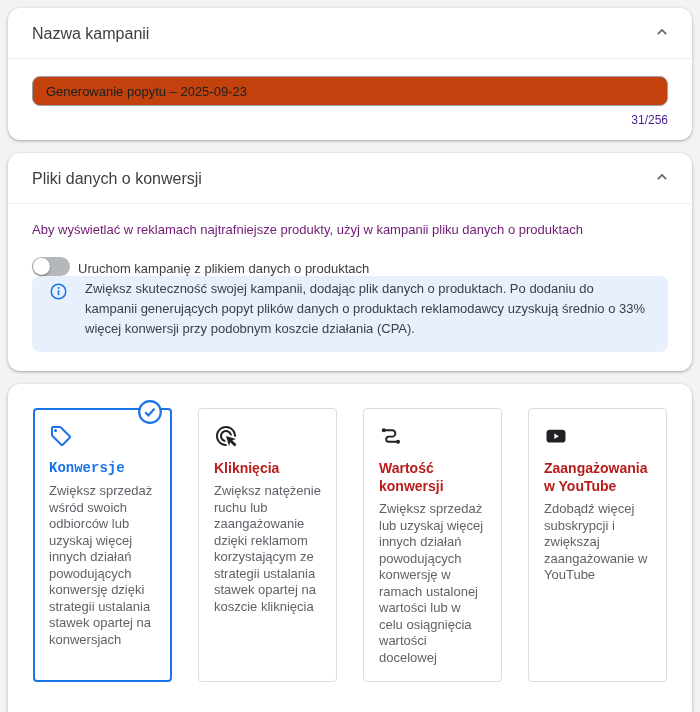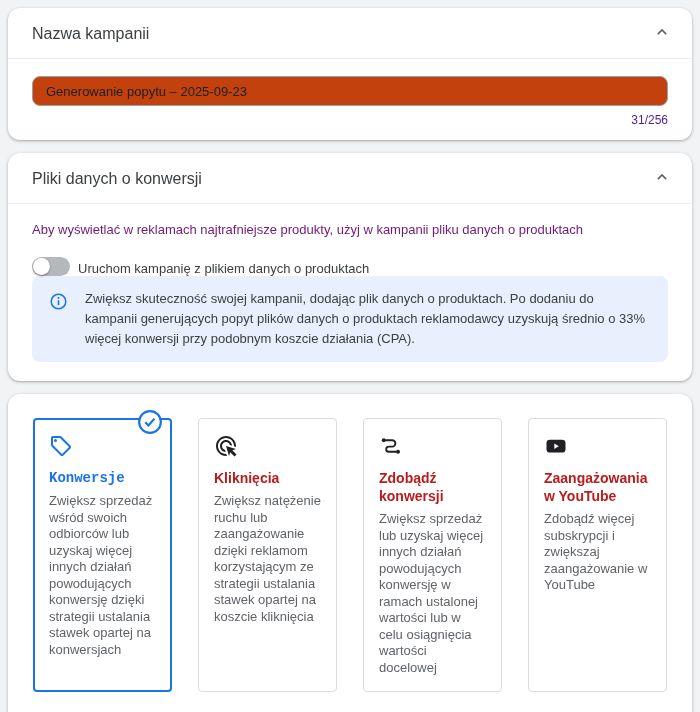--- a/index.html
+++ b/index.html
@@ -48,21 +48,21 @@
   }
   .switch .thumb {
     position: absolute; left: 1px; top: 1px; width: 17px; height: 17px;
     border-radius: 50%; background: #fff;
     box-shadow: 0 1px 2px rgba(0,0,0,.4);
   }
   .toggle-label { font-size: 13px; color: #3c4043; }
   .info-box {
     display: flex; gap: 17px; align-items: flex-start;
     background: #e8f0fe; border-radius: 8px;
-    padding: 13px 22px 13px 17px;
+    padding: 3px 22px 13px 17px;
   }
   .info-icon { flex: 0 0 auto; margin-top: 3px; }
   .info-text { font-size: 13px; line-height: 20px; color: #3c4043; max-width: 565px; }
 
   
   .goals-section { margin-bottom: 0; }
   .goals-body {
     padding: 24px 25px 40px 25px;
     display: grid; grid-template-columns: repeat(4, 1fr); gap: 26px;
     align-items: stretch;
@@ -165,21 +165,21 @@
     </div>
 
     <div class="goal-card">
       <span class="goal-icon">
         <svg width="24" height="24" viewBox="0 0 24 24">
           <circle cx="4.8" cy="6.2" r="2" fill="#202124"></circle>
           <circle cx="19" cy="17.8" r="2" fill="#202124"></circle>
           <path d="M6.8 6.2h6.4a3.2 3.2 0 0 1 0 6.4h-3.4a2.6 2.6 0 0 0 0 5.2H17" fill="none" stroke="#202124" stroke-width="1.9" stroke-linecap="round"></path>
         </svg>
       </span>
-      <div class="goal-title">Zdobądź konwersji</div>
+      <div class="goal-title">Wartość konwersji</div>
       <div class="goal-desc">Zwiększ sprzedaż lub uzyskaj więcej innych działań powodujących konwersję w ramach ustalonej wartości lub w celu osiągnięcia wartości docelowej</div>
     </div>
 
     <div class="goal-card">
       <span class="goal-icon">
         <svg width="24" height="24" viewBox="0 0 24 24">
           <rect x="2.5" y="5.8" width="19" height="12.8" rx="3.4" fill="#202124"></rect>
           <path d="M10.3 9.4l4.5 2.8-4.5 2.8z" fill="#fff"></path>
         </svg>
       </span>

